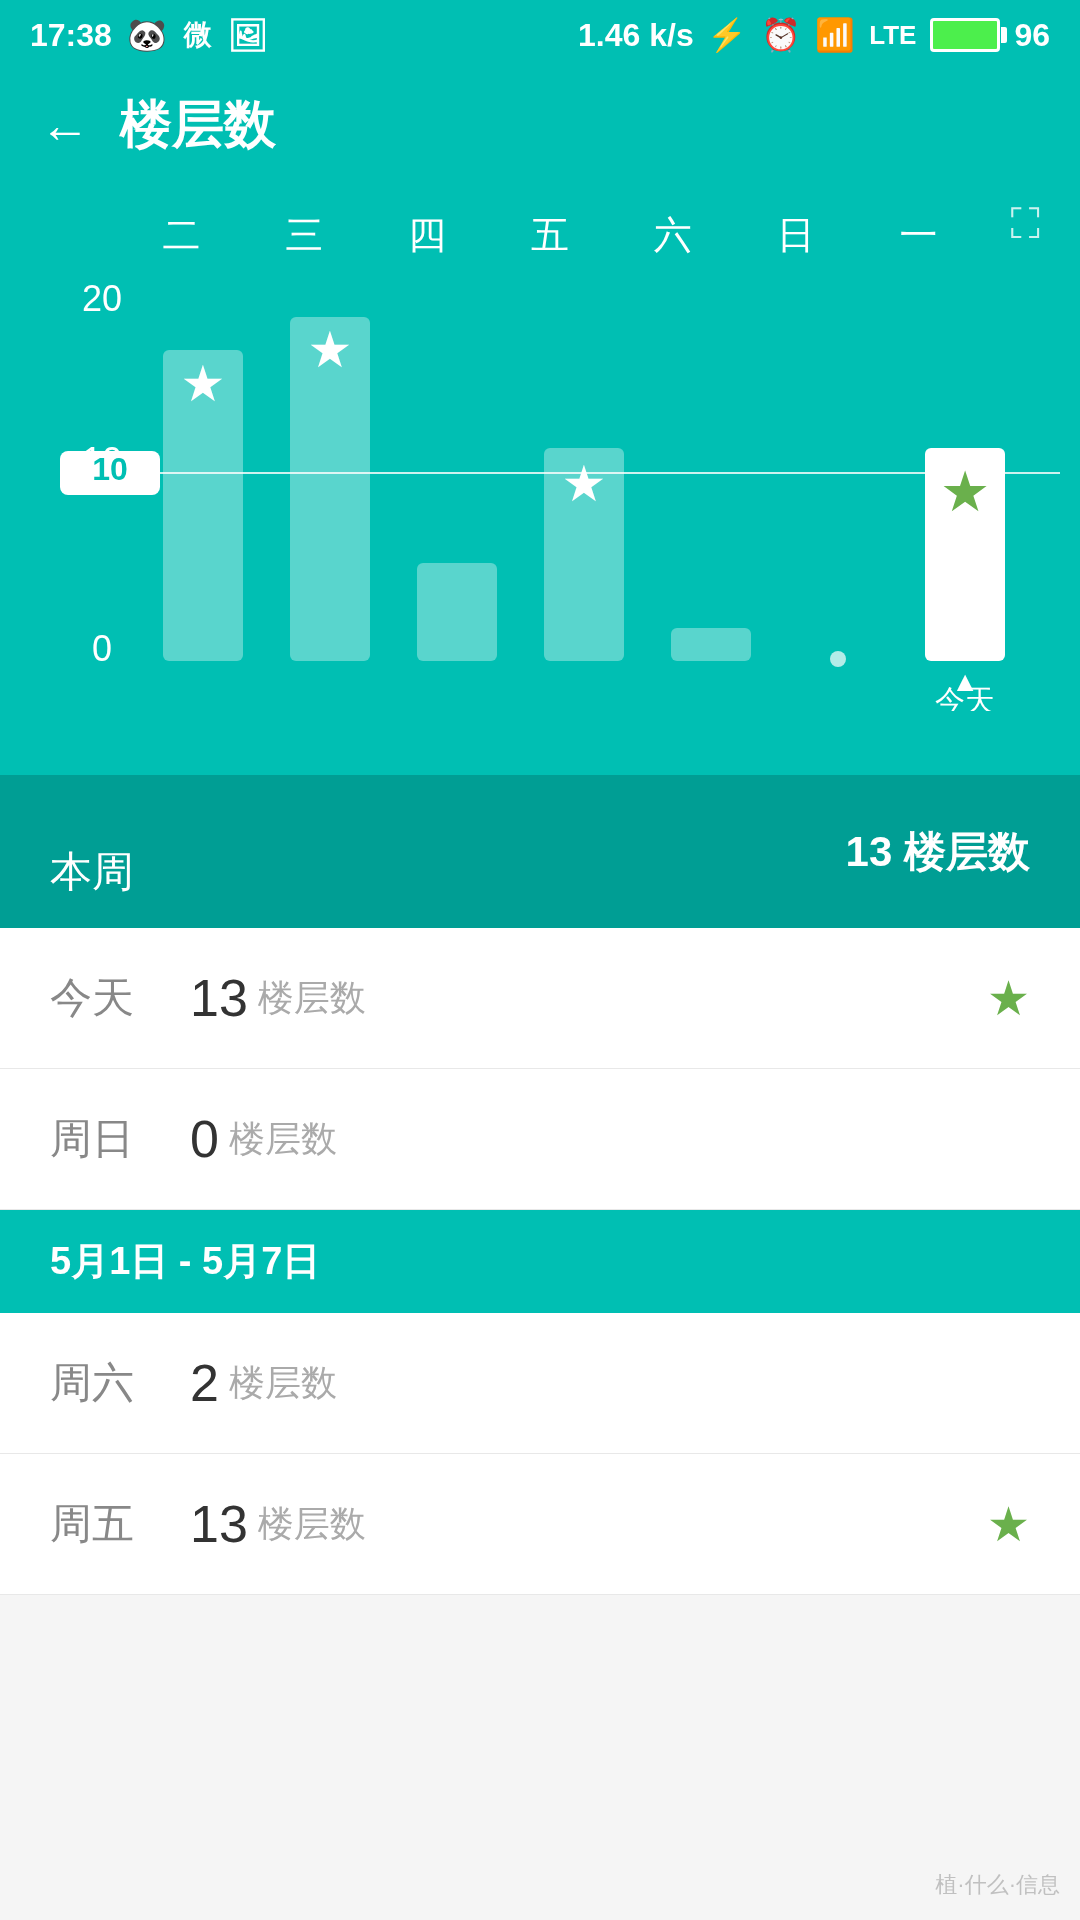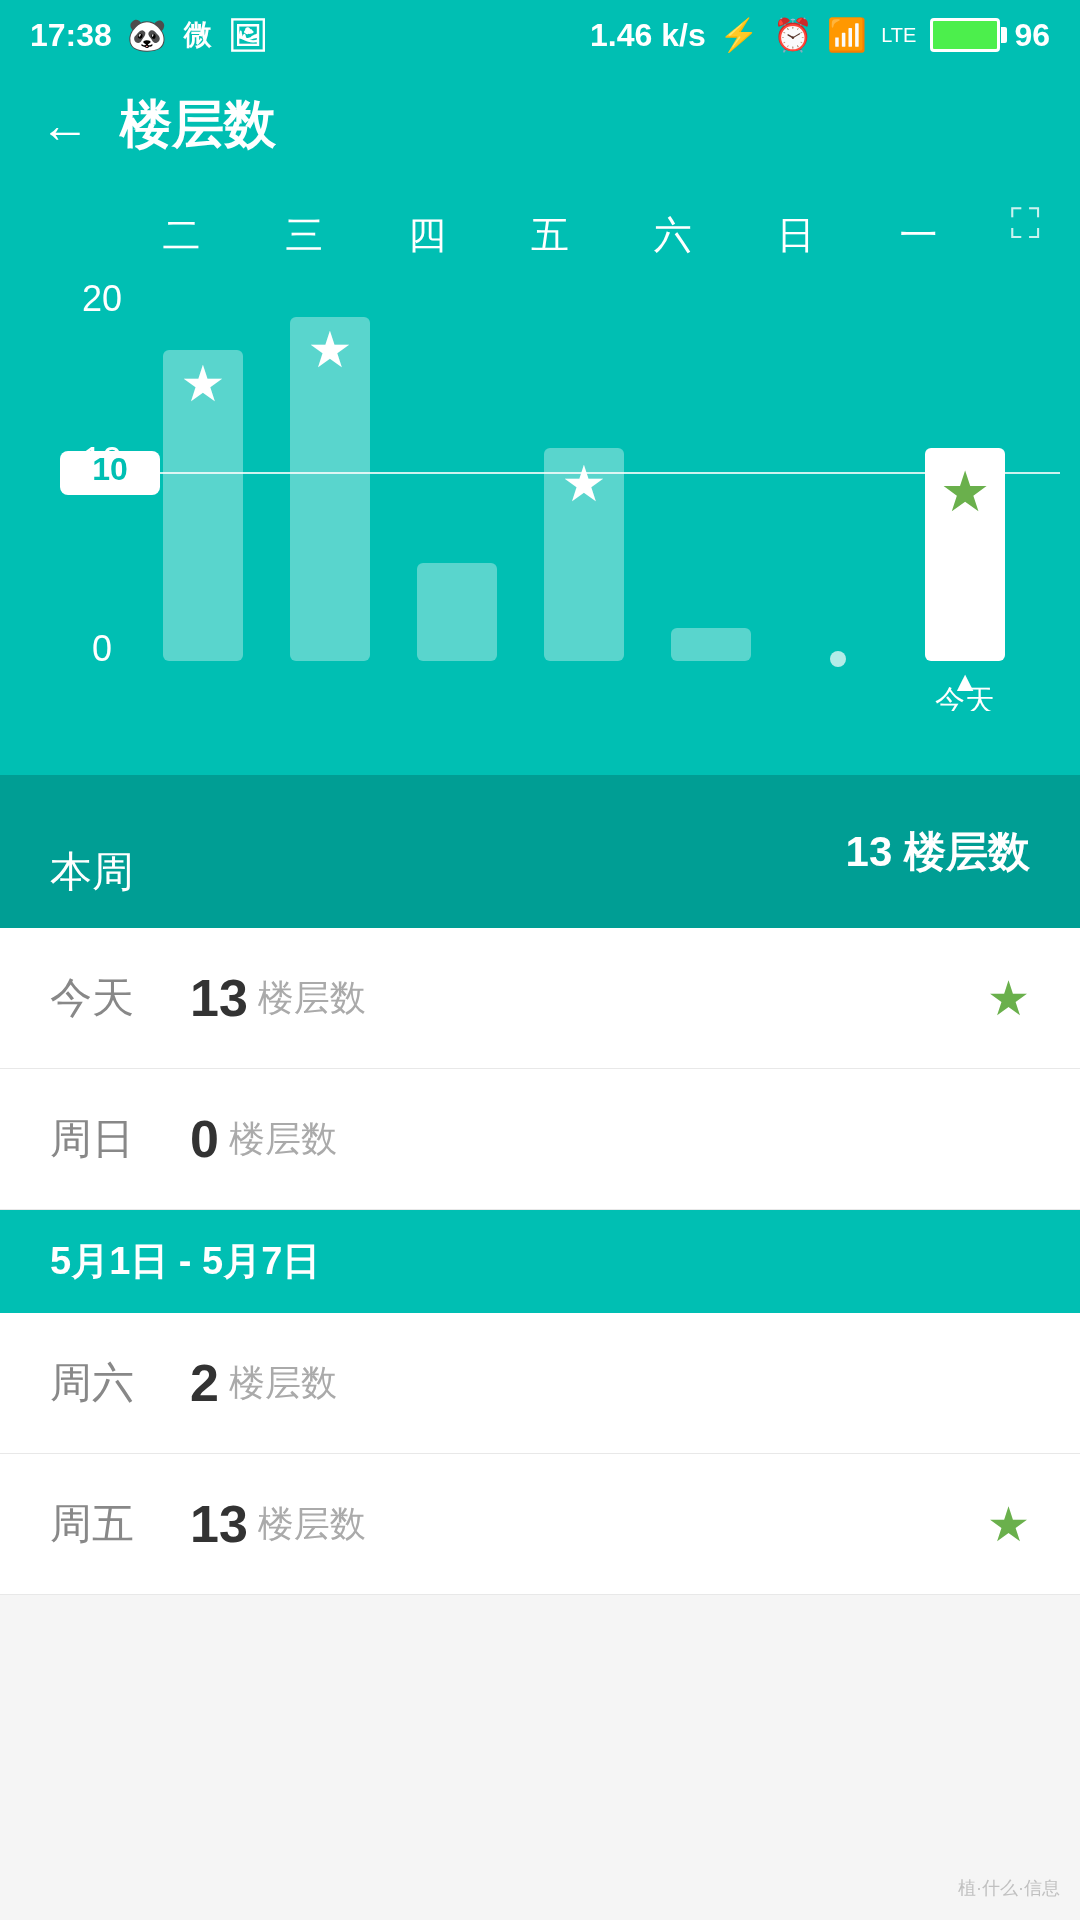--- a/index.html
+++ b/index.html
@@ -130,21 +130,21 @@
       padding: 40px 50px;
       border-bottom: 1px solid #e8e8e8;
     }
     .list-item-day {
       color: #888;
       font-size: 42px;
       width: 140px;
     }
     .list-item-value {
       font-size: 52px;
-      font-weight: bold;
+      font-weight: normal;
       color: #333;
       margin-right: 10px;
     }
     .list-item-unit {
       font-size: 36px;
       color: #aaa;
     }
     .list-item-star {
       margin-left: auto;
       color: #6ab04c;
@@ -153,41 +153,41 @@
 
     
     .today-item {
       background: white;
     }
 
     .watermark {
       position: fixed;
       bottom: 20px;
       right: 20px;
-      font-size: 18px;
+      font-size: 22px;
       color: #aaa;
       opacity: 0.7;
     }
   </style>
 </head>
 <body>
 
 <div class="status-bar">
   <div class="status-left">
     <span>17:38</span>
     <span>🐼</span>
     <span style="font-size:28px;">微</span>
     <span>🖼</span>
   </div>
   <div class="status-right">
     <span>1.46 k/s</span>
     <span>⚡</span>
     <span>⏰</span>
     <span>📶</span>
-    <span style="font-size:20px;font-weight:normal;">LTE</span>
+    <span style="font-size:26px;font-weight:bold;">LTE</span>
     <div class="battery"></div>
     <span>96</span>
   </div>
 </div>
 
 <div class="header">
   <span class="back-arrow">←</span>
   <span class="header-title">楼层数</span>
 </div>
 

